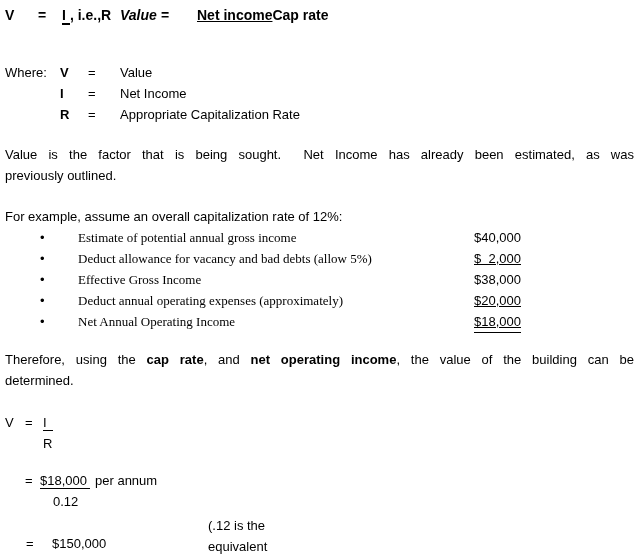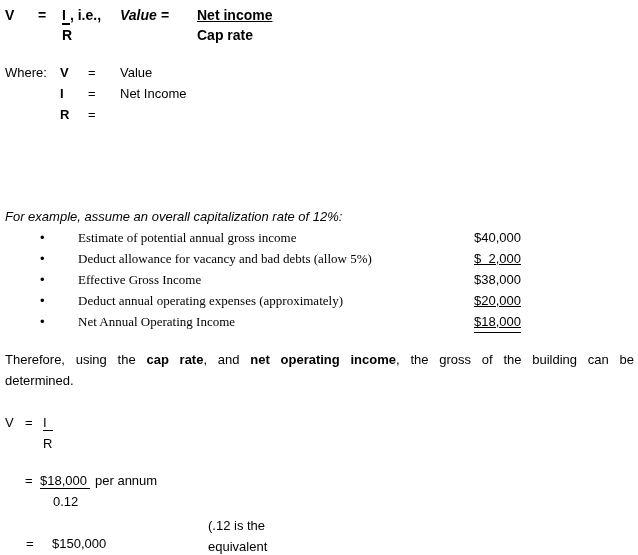--- a/index.html
+++ b/index.html
@@ -16,42 +16,42 @@
   }
 
   
   .f-top {
     position: absolute; left: 5px; top: 5px;
     display: flex; align-items: flex-start;
     font-weight: bold; font-size: 14px; line-height: 20px;
   }
   .col-v  { width: 33px; }
   .col-eq { width: 24px; }
-  .frac   { display: flex; flex-direction: column; }
+  .frac   { display: flex; }
   .frac-ir{ width: 58px; }
   .col-val{ width: 77px; font-style: italic; }
   .fr-line{ display: block; }
   .ub  { border-bottom: 2px solid #000; padding-right: 4px; }
   .un  { text-decoration: underline; }
 
   
   .where { position: absolute; left: 5px; top: 62px; line-height: 21px; }
   .w-row { display: flex; align-items: flex-end; }
   .w-label { width: 55px; }
   .w-sym { width: 28px; font-weight: bold; }
   .w-eq  { width: 32px; }
 
   
   .para { position: absolute; left: 5px; width: 629px; line-height: 21px; }
   .jlast { text-align: justify; text-align-last: justify; }
   #para1 { top: 144px; }
   #para2 { top: 349px; }
   .b { font-weight: bold; }
 
-  .intro { position: absolute; left: 5px; top: 207px; line-height: 20px; font-style: italic; }
+  .intro { position: absolute; left: 5px; top: 207px; line-height: 20px; }
 
   
   .bullets { position: absolute; left: 0; top: 227px; width: 638px; }
   .b-row  { position: relative; height: 21px; line-height: 21px; }
   .b-dot  { position: absolute; left: 40px; }
   .b-label{ position: absolute; left: 78px; font-family: Liberation Serif, serif; }
   .b-amt  { position: absolute; left: 474px; }
   .amt-u  { text-decoration: underline; }
   .amt-u2 { text-decoration: underline; border-bottom: 1px solid #000; }
 
@@ -104,23 +104,28 @@
     <div class="w-row">
       <span class="w-label"></span>
       <span class="w-sym">I</span>
       <span class="w-eq">=</span>
       <span class="w-def">Net Income</span>
     </div>
     <div class="w-row">
       <span class="w-label"></span>
       <span class="w-sym">R</span>
       <span class="w-eq">=</span>
+      <span class="w-def">Appropriate Capitalization Rate</span>
     </div>
   </div>
 
+  <div class="para" id="para1">
+    <div class="jlast">Value is the factor that is being sought.&nbsp; Net Income has already been estimated, as was</div>
+    <div>previously outlined.</div>
+  </div>
 
   <div class="intro">For example, assume an overall capitalization rate of 12%:</div>
 
   <div class="bullets">
     <div class="b-row">
       <span class="b-dot">•</span>
       <span class="b-label">Estimate of potential annual gross income</span>
       <span class="b-amt">$40,000</span>
     </div>
     <div class="b-row">
@@ -139,21 +144,21 @@
       <span class="b-amt amt-u">$20,000</span>
     </div>
     <div class="b-row">
       <span class="b-dot">•</span>
       <span class="b-label">Net Annual Operating Income</span>
       <span class="b-amt amt-u2">$18,000</span>
     </div>
   </div>
 
   <div class="para" id="para2">
-    <div class="jlast"><span>Therefore, using the </span><span class="b">cap rate</span><span>, and </span><span class="b">net operating income</span><span>, the gross of the building can be</span></div>
+    <div class="jlast"><span>Therefore, using the </span><span class="b">cap rate</span><span>, and </span><span class="b">net operating income</span><span>, the value of the building can be</span></div>
     <div>determined.</div>
   </div>
 
   <div class="f-bot">
     <div>
       <span class="fb-v">V</span><span class="fb-eq">=</span><span class="ub2">I</span>
     </div>
     <div class="fb-r">R</div>
   </div>
 

